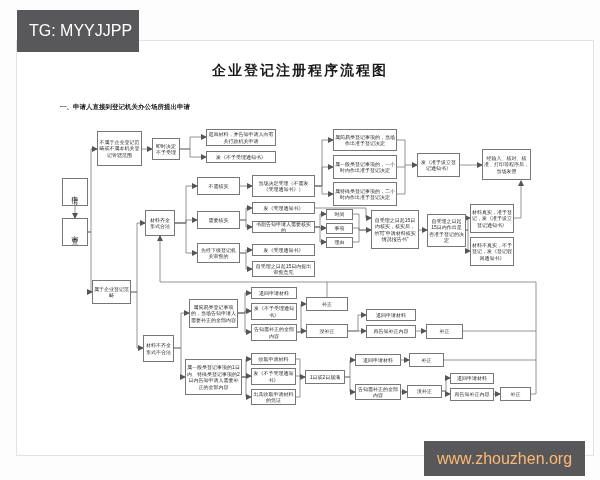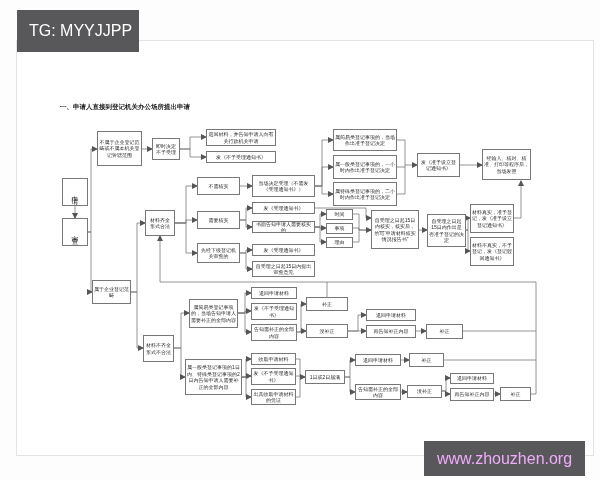--- a/index.html
+++ b/index.html
@@ -14,28 +14,29 @@
   svg.edges{position:absolute;left:0;top:0;z-index:2;}
   .nodes{position:absolute;left:0;top:0;width:600px;height:480px;z-index:3;}
   .node{position:absolute;box-sizing:border-box;background:#fff;border:1px solid #777;
         color:#2b2b2b;font-size:5px;line-height:1.3;display:flex;align-items:center;
         justify-content:center;text-align:center;padding:1px;overflow:hidden;}
   .node.vert{writing-mode:vertical-rl;text-orientation:upright;font-size:7px;letter-spacing:2px;}
   .tg{position:absolute;left:17px;top:10px;width:122px;height:42px;background:#58585a;
       color:#fff;font-size:16px;display:flex;align-items:center;padding-left:12px;
       box-sizing:border-box;z-index:5;}
   .wm{position:absolute;left:424px;top:441px;width:161px;height:35px;background:#58585a;
-      color:#f0abfc;font-size:16px;display:flex;align-items:center;justify-content:center;
+      color:#fdba74;font-size:16px;display:flex;align-items:center;justify-content:center;
       box-sizing:border-box;z-index:5;}
 </style>
 </head>
 <body>
 
 <div class="canvas">
   <div class="page"></div>
+  <div class="title">企业登记注册程序流程图</div>
   <div class="section">一、申请人直接到登记机关办公场所提出申请</div>
 
   <svg class="edges" width="600" height="480" viewBox="0 0 600 480">
     <defs>
       <marker id="arw" markerWidth="6" markerHeight="6" refX="5" refY="3" orient="auto" markerUnits="userSpaceOnUse">
         <path d="M0,0 L6,3 L0,6 Z" fill="#555"></path>
       </marker>
     </defs>
     <g id="edge-layer" fill="none" stroke="#707070" stroke-width="0.75">
         <polyline points="75,206 75,218" marker-end="url(#arw)"></polyline>

